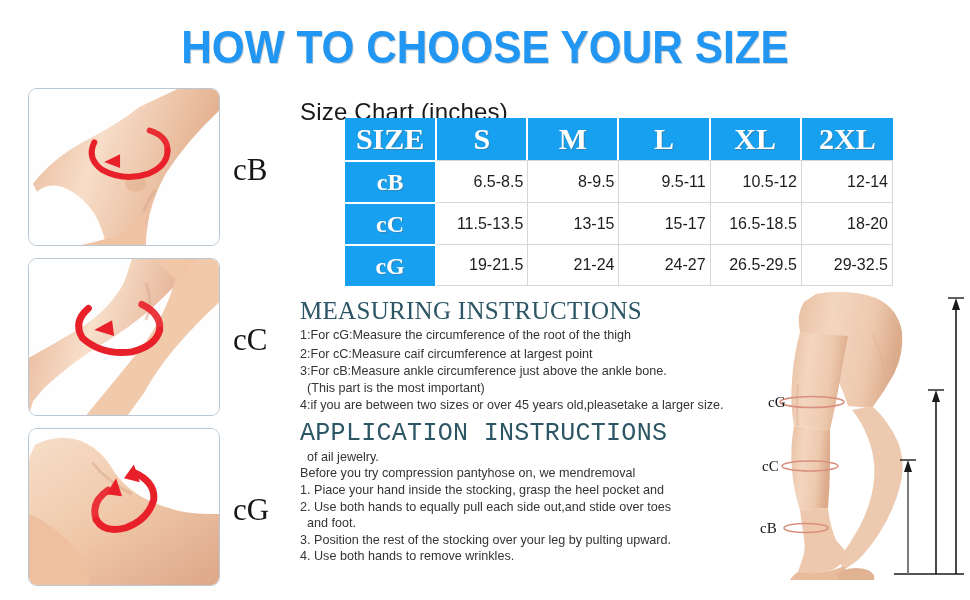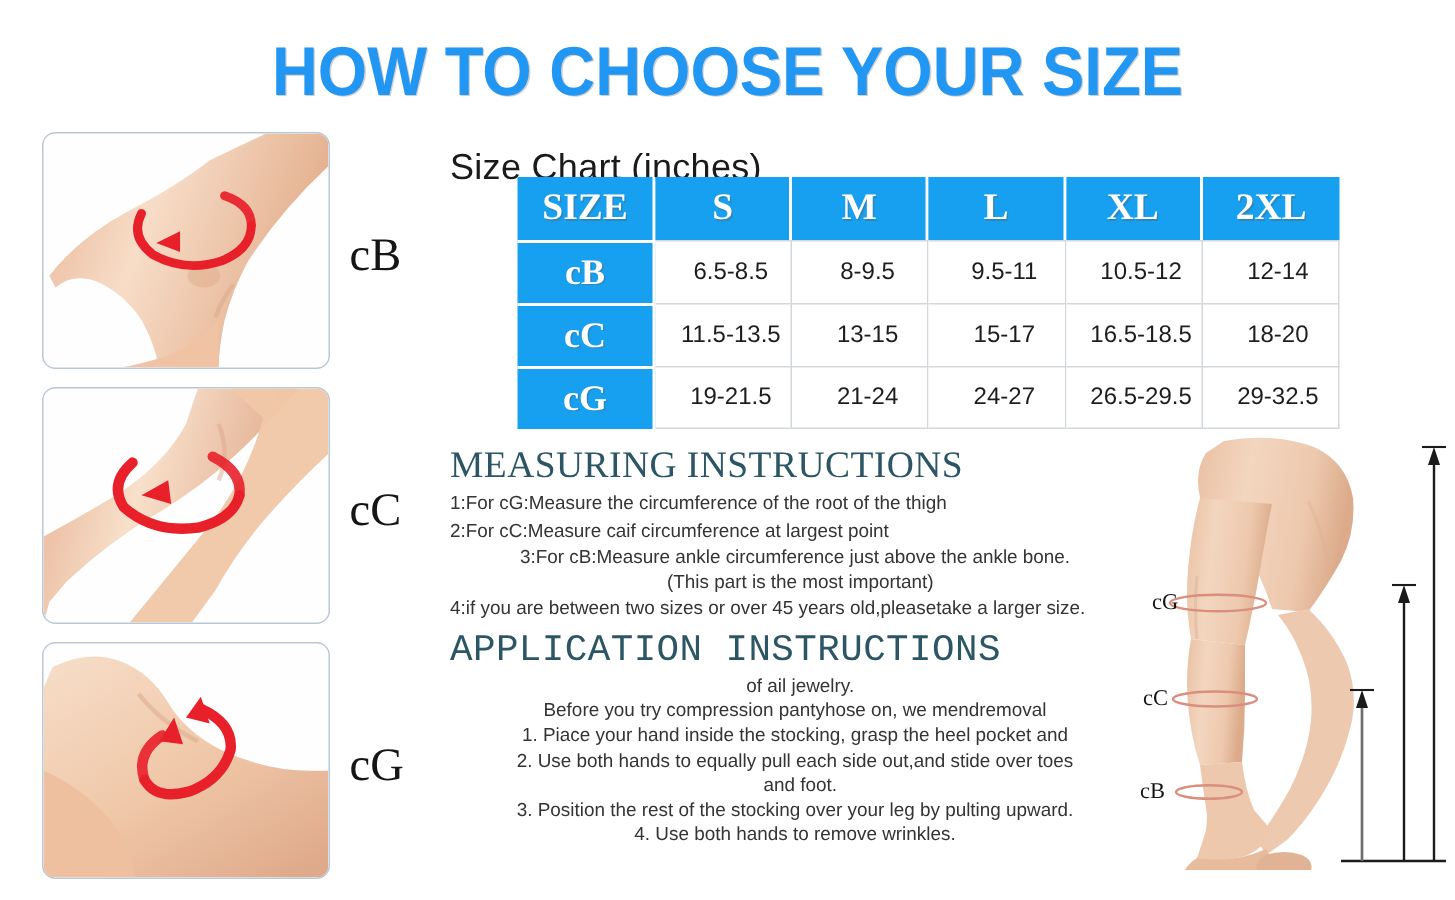--- a/index.html
+++ b/index.html
@@ -68,21 +68,21 @@
     height: 42px;
     text-align: center;
     vertical-align: middle;
     padding: 0 4px;
   }
   .size-table thead th {
     background: #18a0f0;
     color: #ffffff;
     font-family: "Liberation Serif", serif;
     font-weight: bold;
-    font-size: 25px;
+    font-size: 30px;
     border-right: 2px solid #ffffff;
     text-shadow: 1px 1px 0 rgba(90,90,90,0.35);
   }
   .size-table thead th:last-child { border-right: none; }
   .size-table tbody th {
     background: #18a0f0;
     color: #ffffff;
     font-family: "Liberation Serif", serif;
     font-weight: bold;
     font-size: 24px;
@@ -90,21 +90,21 @@
     border-right: 2px solid #ffffff;
     text-shadow: 1px 1px 0 rgba(90,90,90,0.35);
   }
   .size-table tbody td {
     background: #ffffff;
     color: #1d1d1d;
     font-family: "Liberation Sans", sans-serif;
     font-size: 16px;
     border-top: 1px solid #d3d8dc;
     border-right: 1px solid #d3d8dc;
-    text-align: center;
+    text-align: right;
     padding-left: 14px;
   }
   .size-table tbody td:last-child { border-right: 1px solid #d3d8dc; }
   .size-table tbody tr:last-child td { border-bottom: 1px solid #d3d8dc; }
   .col-size  { width: 92px; }
   .col-data  { width: 91px; }
 
   
   .instructions { position: absolute; left: 300px; top: 297px; width: 460px; }
   .sec-heading {
@@ -117,21 +117,21 @@
   }
   .sec-heading.app { margin-top: 5px; font-family: Liberation Mono, monospace; }
   .body-line {
     font-family: "Liberation Sans", sans-serif;
     font-size: 12.6px;
     color: #343434;
     line-height: 1.47;
     white-space: nowrap;
   }
   .body-line.indent { padding-left: 7px; }
-  .body-line.tight { line-height: 1.32; text-align: center; }
+  .body-line.tight { line-height: 1.32; }
 
   
   .leg-figure { position: absolute; left: 752px; top: 288px; width: 218px; height: 300px; }
   .leg-figure svg { display: block; }
   .leg-tag {
     position: absolute;
     font-family: "Liberation Serif", serif;
     font-size: 15px;
     color: #151515;
   }

